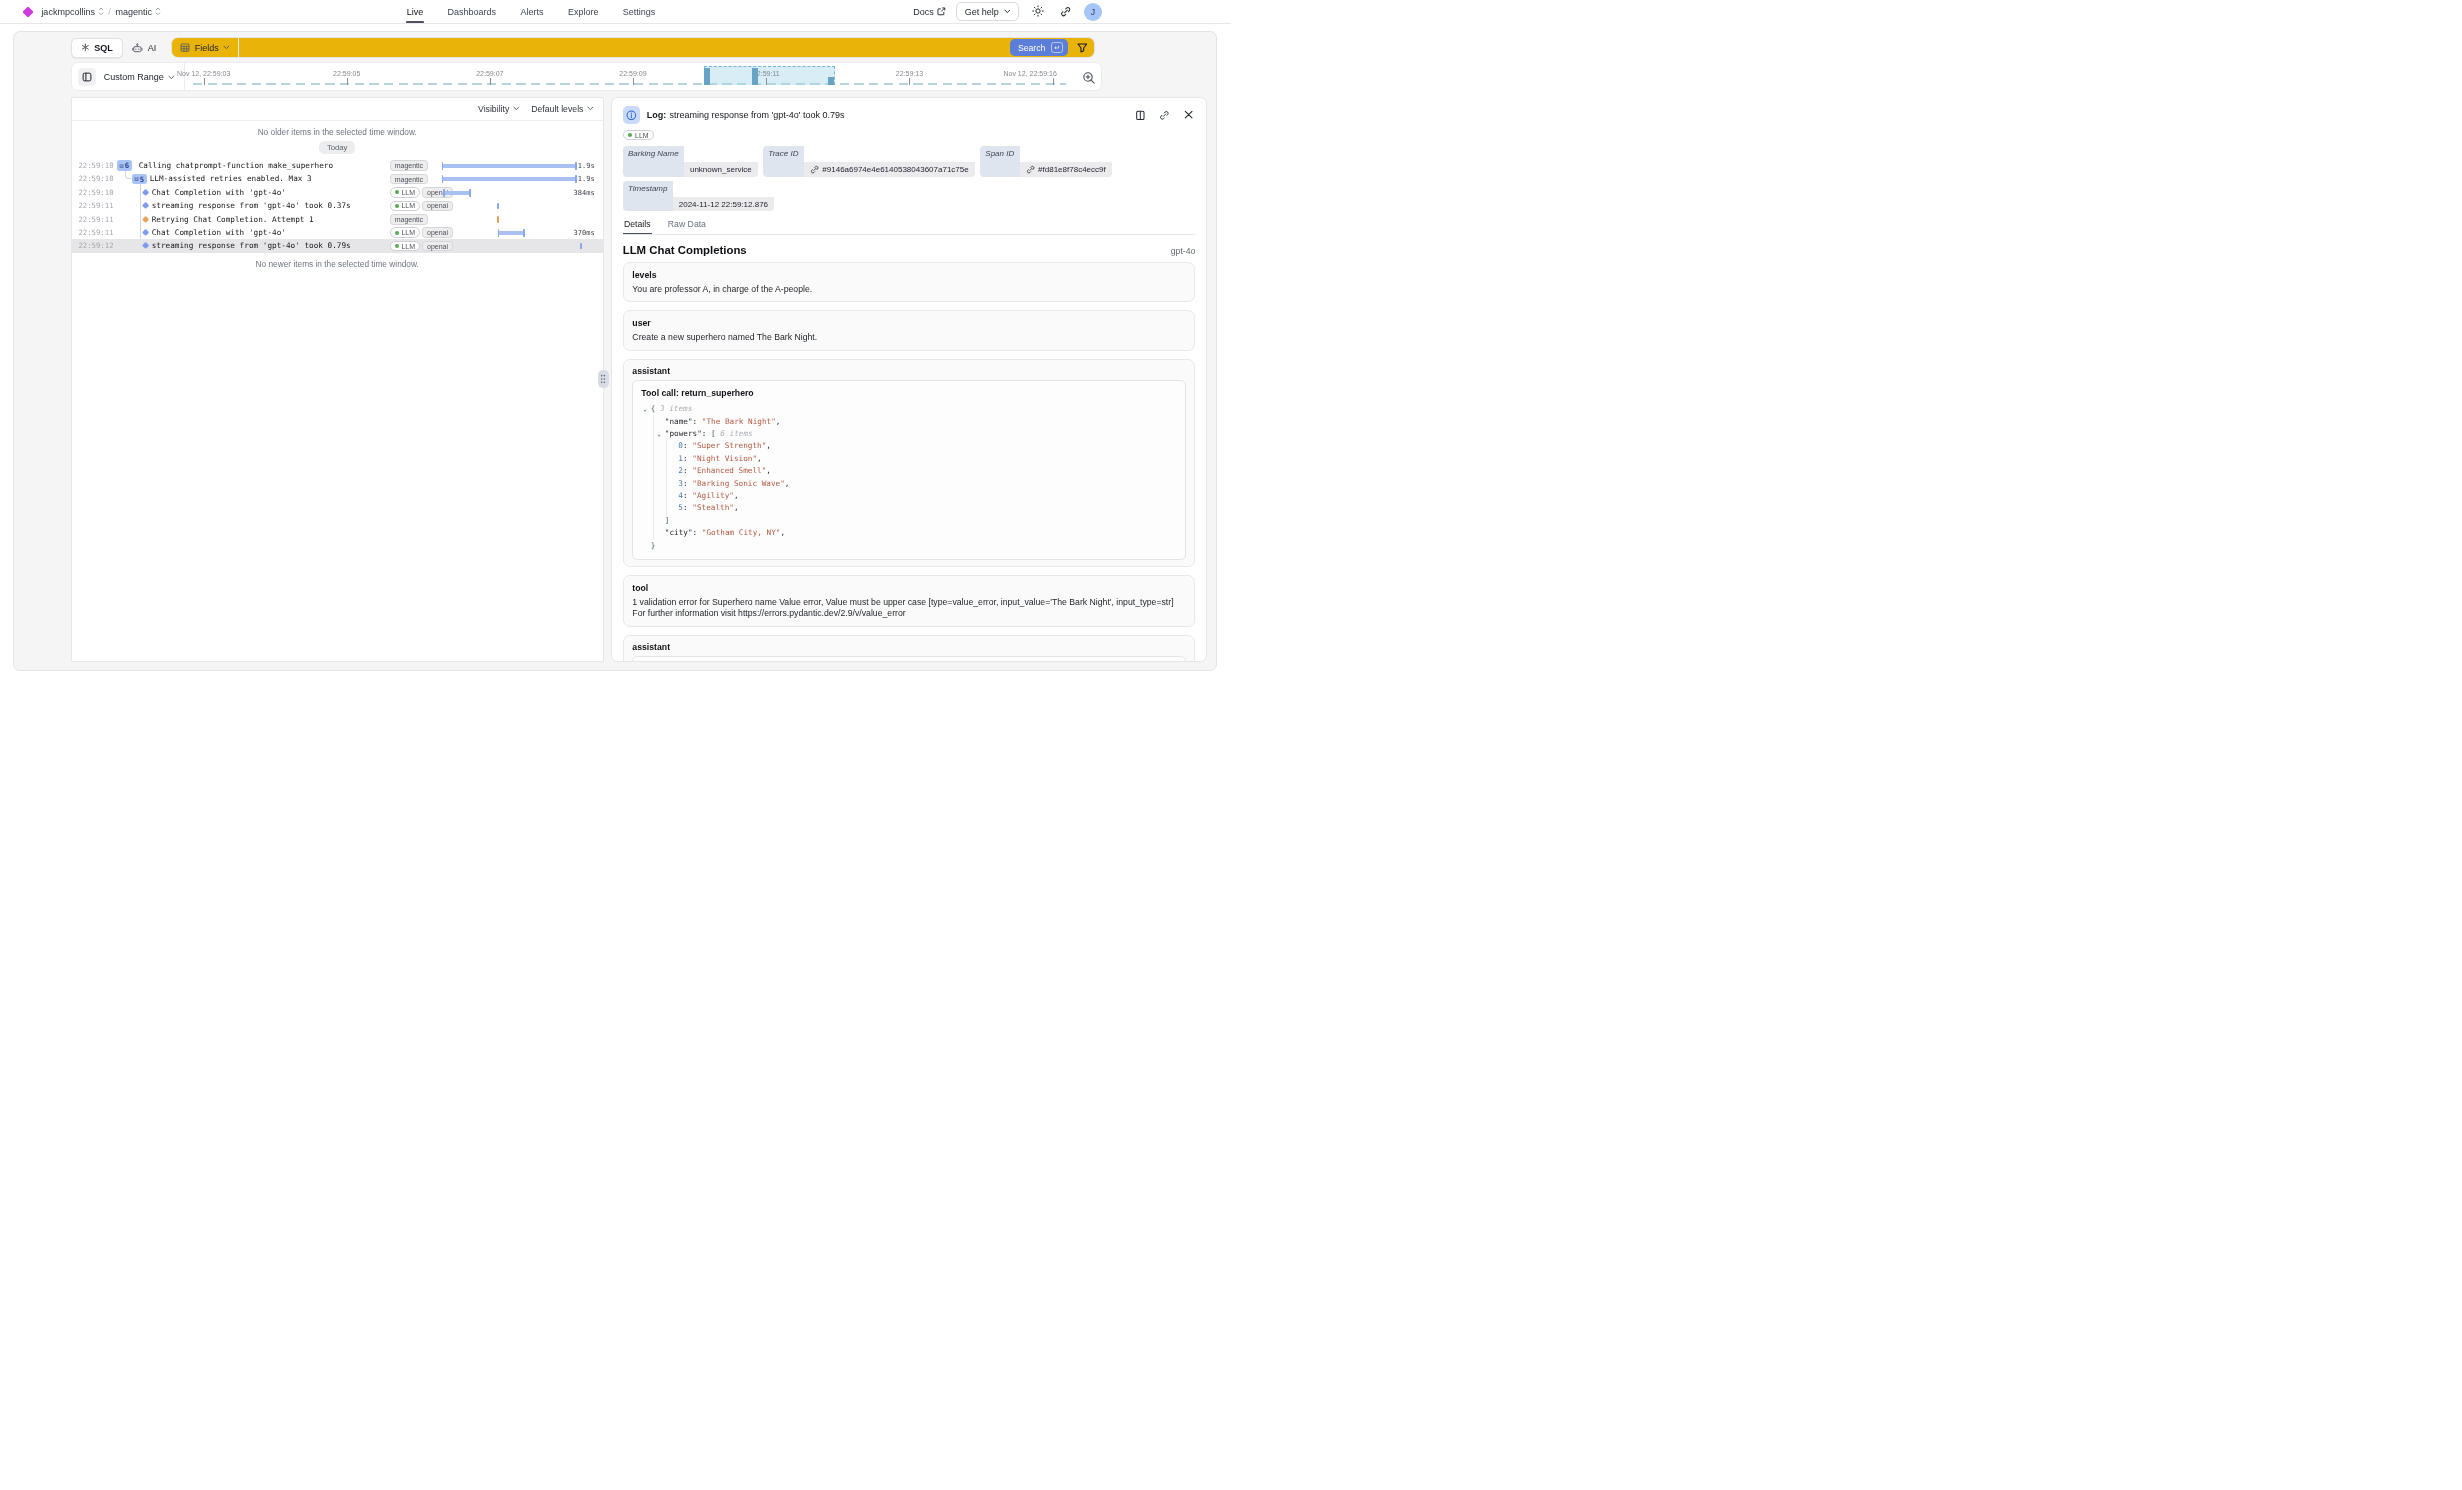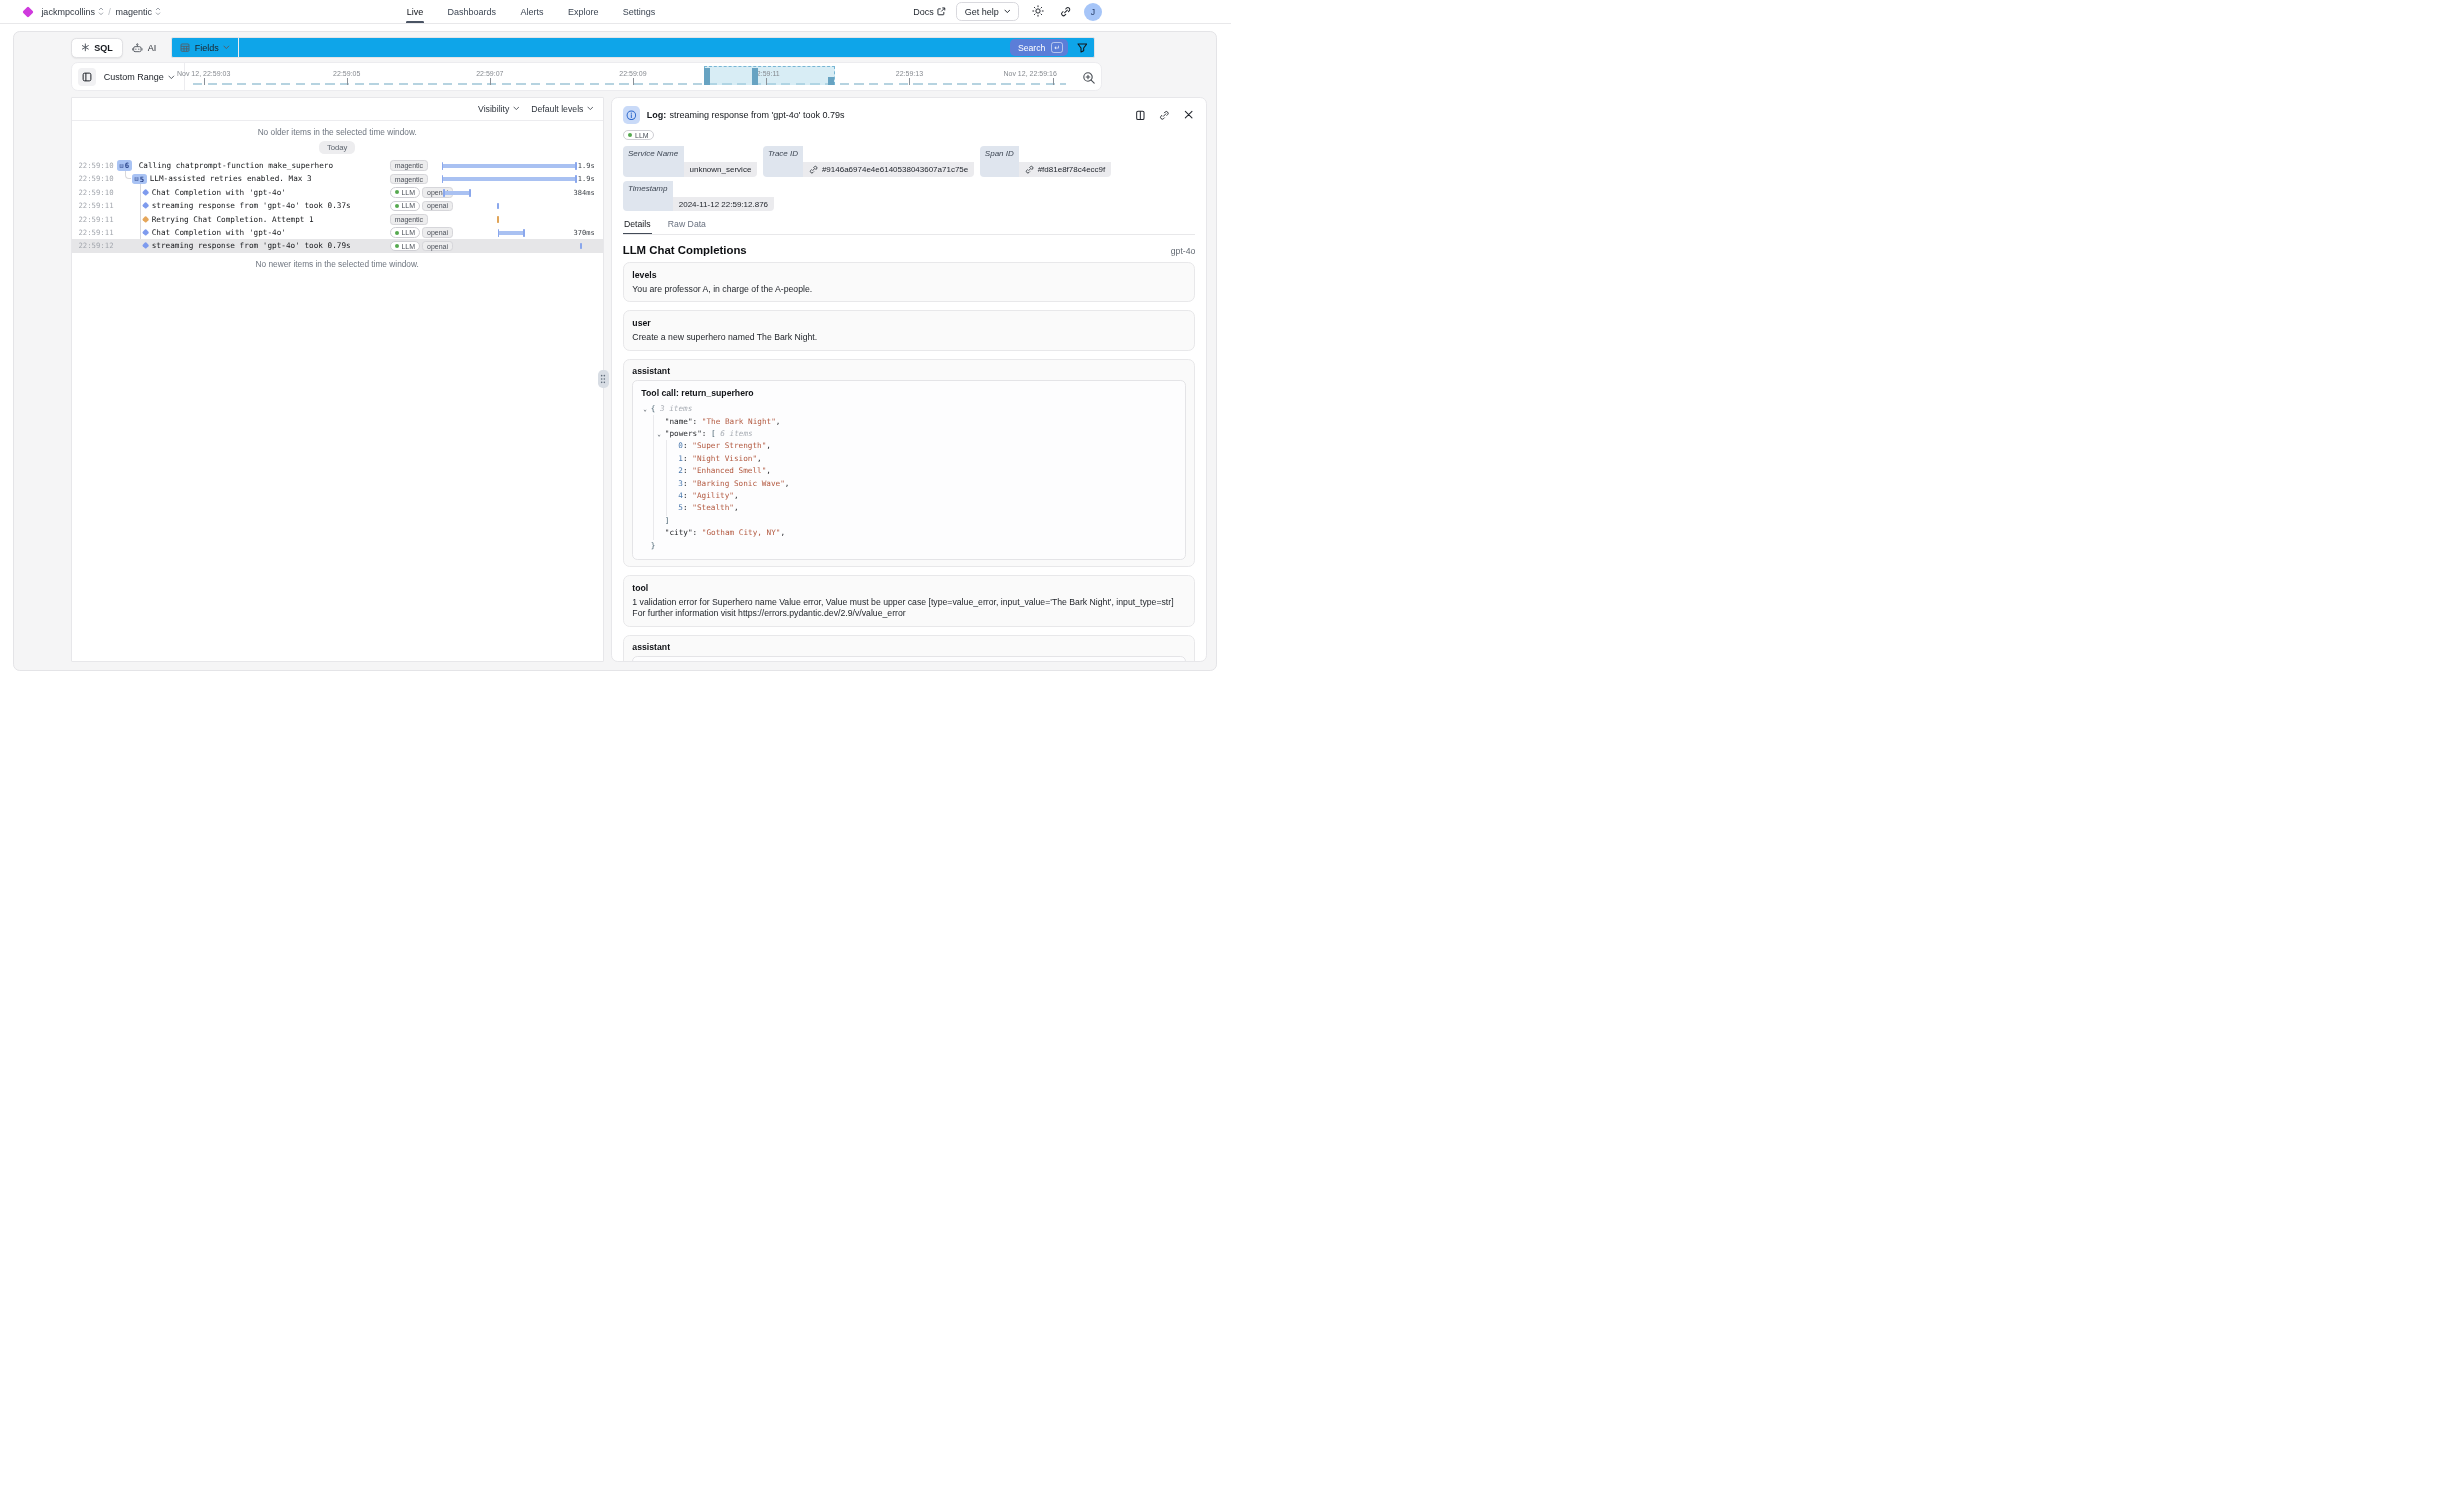--- a/index.html
+++ b/index.html
@@ -25,21 +25,21 @@
   .avatar { width:18px; height:18px; border-radius:50%; background:#a6c5f8; color:#243b66; font-size:8.7px; display:flex; align-items:center; justify-content:center; }
 
   
   .shell { margin:6.7px 13.4px 0; width:1204px; height:640px; background:#f5f5f6; border:0.7px solid #e4e4e7; border-radius:6.7px; position:relative;padding-left:47px; }
 
   
   .toolbar { display:flex; align-items:center; padding:5.3px 9.3px 2.7px; gap:6.7px; }
   .seg { display:flex; gap:1.3px; align-items:center; }
   .btn-sql { height:20px; padding:0 9.3px; background:#fff; border:0.7px solid #e1e1e4; border-radius:5.3px; box-shadow:0 0.7px 1.3px rgba(0,0,0,.06); display:flex; align-items:center; gap:4.7px; font-size:9px; font-weight:600; color:#14171c; }
   .btn-ai { height:20px; padding:0 8px; display:flex; align-items:center; gap:4.7px; font-size:9px; color:#2a2f36; }
-  .inputwrap { display:flex; align-items:center; height:21.4px; background:#0ea5e9; border:0.7px solid #e4e4e7; border-radius:2px; flex:1; margin-right:112px; }
+  .inputwrap { display:flex; align-items:center; height:21.4px; background:#eab308; border:0.7px solid #e4e4e7; border-radius:7px; flex:1; margin-right:112px; }
   .btn-fields { height:100%; padding:0 8px; border-right:0.7px solid #ececef; display:flex; align-items:center; gap:4.7px; font-size:9px; color:#1d2127; }
   .searchin { flex:1; height:100%; border:none; background:transparent; outline:none; font-size:9px; padding:0 6.7px; color:#1d2127; }
   .btn-search { height:17.4px; margin:2px; padding:0 4.7px 0 8px; background:#5b7ed8; color:#fff; border-radius:4.7px; display:flex; align-items:center; gap:5.3px; font-size:8.7px; }
   .enterbadge { width:12.7px; height:11.4px; border:0.7px solid rgba(255,255,255,.55); border-radius:2.7px; display:flex; align-items:center; justify-content:center; font-size:6.7px; }
   .btn-funnel { width:24px; height:100%; display:flex; align-items:center; justify-content:center; color:#14171c; }
 
   
   .timerow { margin:1.3px 114px 5.3px 9.3px; height:29px; background:#fff; border:0.7px solid #ececef; border-radius:6.7px; display:flex; align-items:center; padding:0 6.7px; position:relative; }
   .btn-paneltoggle { width:17.4px; height:17.4px; border-radius:4px; background:#f1f1f3; display:flex; align-items:center; justify-content:center; color:#1d2127; }
   .btn-range { display:flex; align-items:center; gap:4.7px; font-size:9px; color:#22262d; padding:0 9.3px 0 8px; }
@@ -457,21 +457,21 @@
         </div>
         <div class="lvlrow">
           <span class="pill llm" style="width:fit-content;">
             <span class="dotg"></span>
             <span>LLM</span>
           </span>
         </div>
         <div id="metaChips">
             <div class="chiprow">
               <span class="chip">
-                <span class="chip-l">Service Name</span>
+                <span class="chip-l">Barking Name</span>
                 <span class="chip-v">
                   <span>unknown_service</span>
                 </span>
               </span>
               <span class="chip">
                 <span class="chip-l">Trace ID</span>
                 <span class="chip-v">
                   <svg width="9.3" height="9.3" viewBox="0 0 17 17" fill="none" stroke="#3c4248" stroke-width="1.7" stroke-linecap="round">
                     <path d="M7 10l4-4"></path>
                     <path d="M8.5 4.5l1.2-1.2a2.8 2.8 0 0 1 4 4L12.5 8.5"></path>

